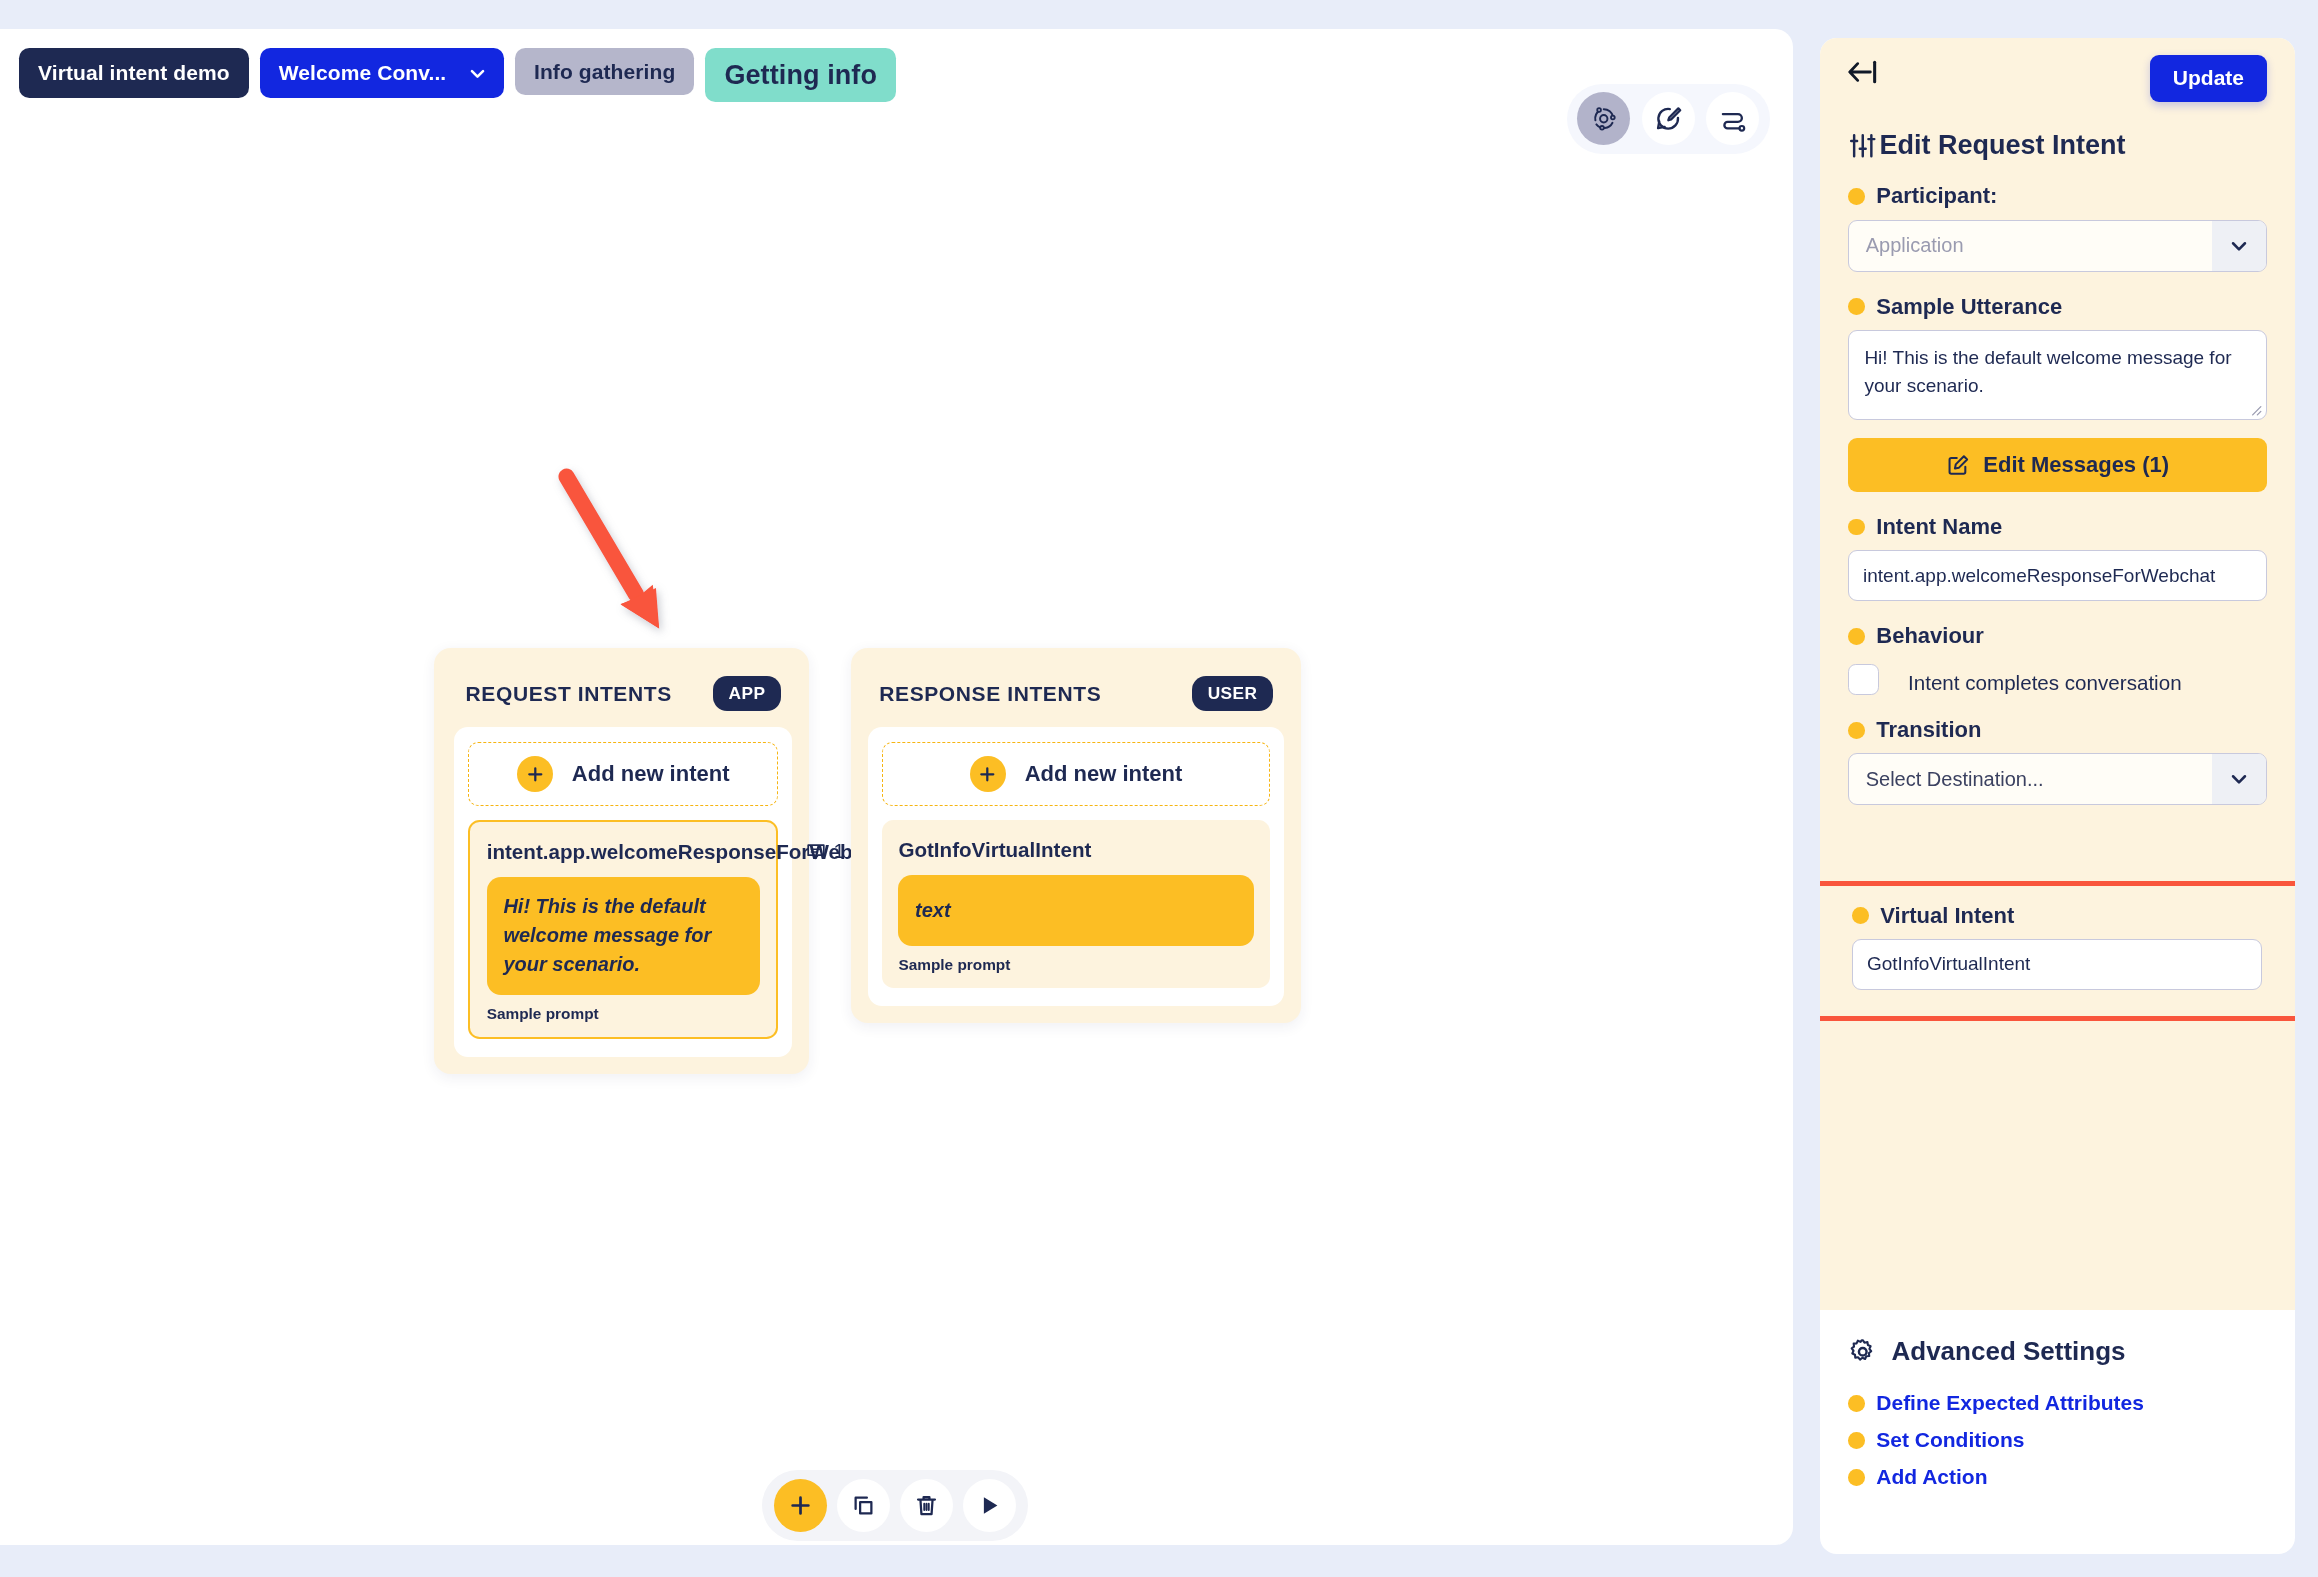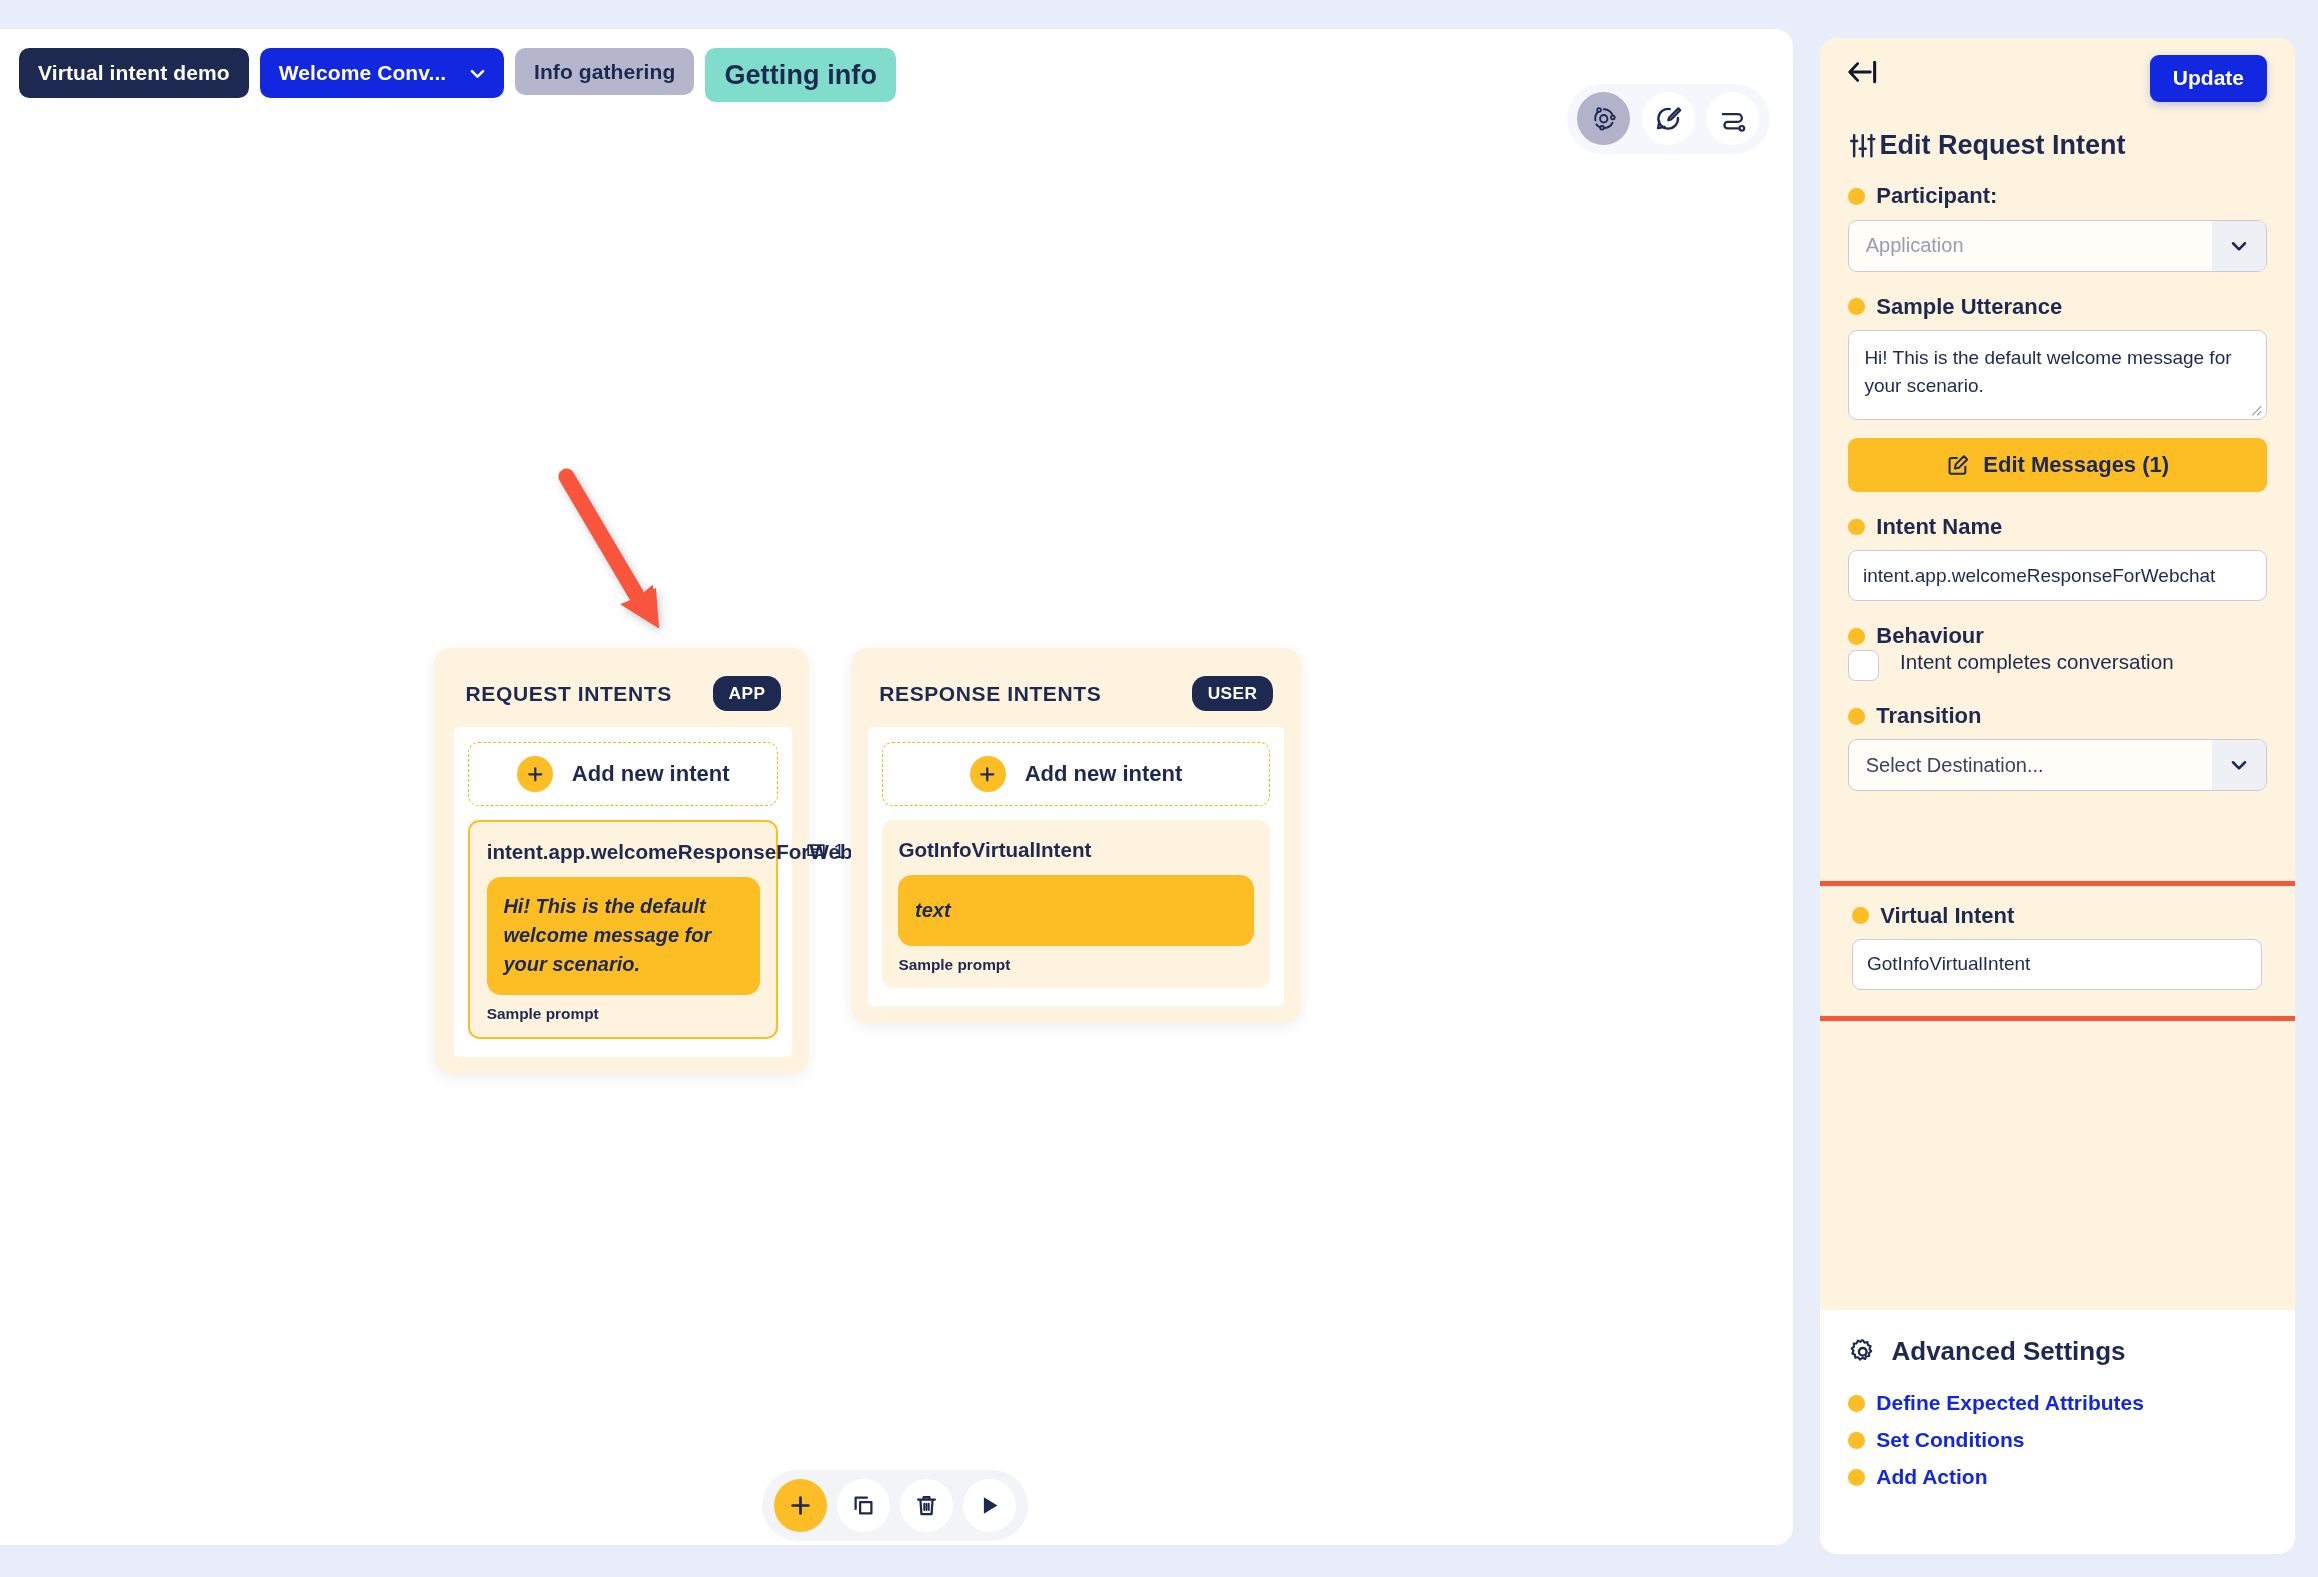--- a/index.html
+++ b/index.html
@@ -51,21 +51,21 @@
   .cards { position: absolute; left: 434px; top: 619px; display: flex; gap: 42px; align-items: flex-start; }
   .col {
     background: #fdf3de; border-radius: 16.7px; padding: 15.4px 16.7px 16.7px 16.7px;
     box-shadow: 0 3.9px 14px rgba(40,48,90,.07);
   }
   .col-req { width: 375px; padding-left: 20px; }
   .col-res { width: 450px; }
   .col-head { display: flex; align-items: center; justify-content: space-between; padding: 13px 11.6px 15.4px 11.6px; }
   .col-title { font-size: 21px; font-weight: 700; letter-spacing: 0.6px; color: #1e2952; text-transform: uppercase; }
   .pill { background: #1e2952; color: #fff; font-size: 17.3px; font-weight: 700; letter-spacing: 0.4px; border-radius: 14px; padding: 7px 15.4px; }
-  .col-inner { background: #fff; border-radius: 5px; padding: 15.4px 14px 18px 14px; }
+  .col-inner { background: #fff; border-radius: 14px; padding: 15.4px 14px 18px 14px; }
 
   .add-row {
     display: flex; align-items: center; justify-content: center; gap: 19px;
     border: 1.9px dashed #f6b512; border-radius: 10.3px; padding: 13px 0; cursor: pointer;
     background: #fff;
   }
   .plus-circle { width: 36px; height: 36px; border-radius: 50%; background: #fcbe24; display: flex; align-items: center; justify-content: center; flex: none; }
   .add-label { font-size: 22px; font-weight: 700; color: #1e2952; }
 
   .intent-card { margin-top: 14px; border-radius: 11.6px; padding: 15.4px 16.7px 14px 16.7px; background: #fdf3de; }
@@ -129,21 +129,21 @@
     border-radius: 9px; height: 54px; display: flex; align-items: center; justify-content: center; gap: 13px;
     font-size: 22px; font-weight: 700; color: #1e2952;
   }
 
   .input-box {
     margin-top: 10.3px; height: 51px; border: 1.3px solid #c8c9dd; border-radius: 9px;
     background: #fff; display: flex; align-items: center; padding: 0 14px; cursor: text;
   }
   .input-box .val { font-size: 19px; color: #1e2952; }
 
-  .check-row { display: flex; align-items: flex-start; gap: 21px; margin-top: 1px; cursor: pointer; }
+  .check-row { display: flex; align-items: flex-end; gap: 29px; margin-top: 15px; cursor: pointer; }
   .checkbox { width: 31px; height: 31px; border: 1.3px solid #c8c9dd; border-radius: 7.7px; background: #fff; flex: none; }
   .check-label { font-size: 20.6px; color: #1e2952; }
 
   
   .vi-highlight {
     position: absolute; left: -18px; right: -16.7px; top: 843px;
     border: 5.1px solid #f9553c; border-radius: 3.9px;
     padding: 16.7px 45px 26px 45px; background: #fdf3de;
   }
 

